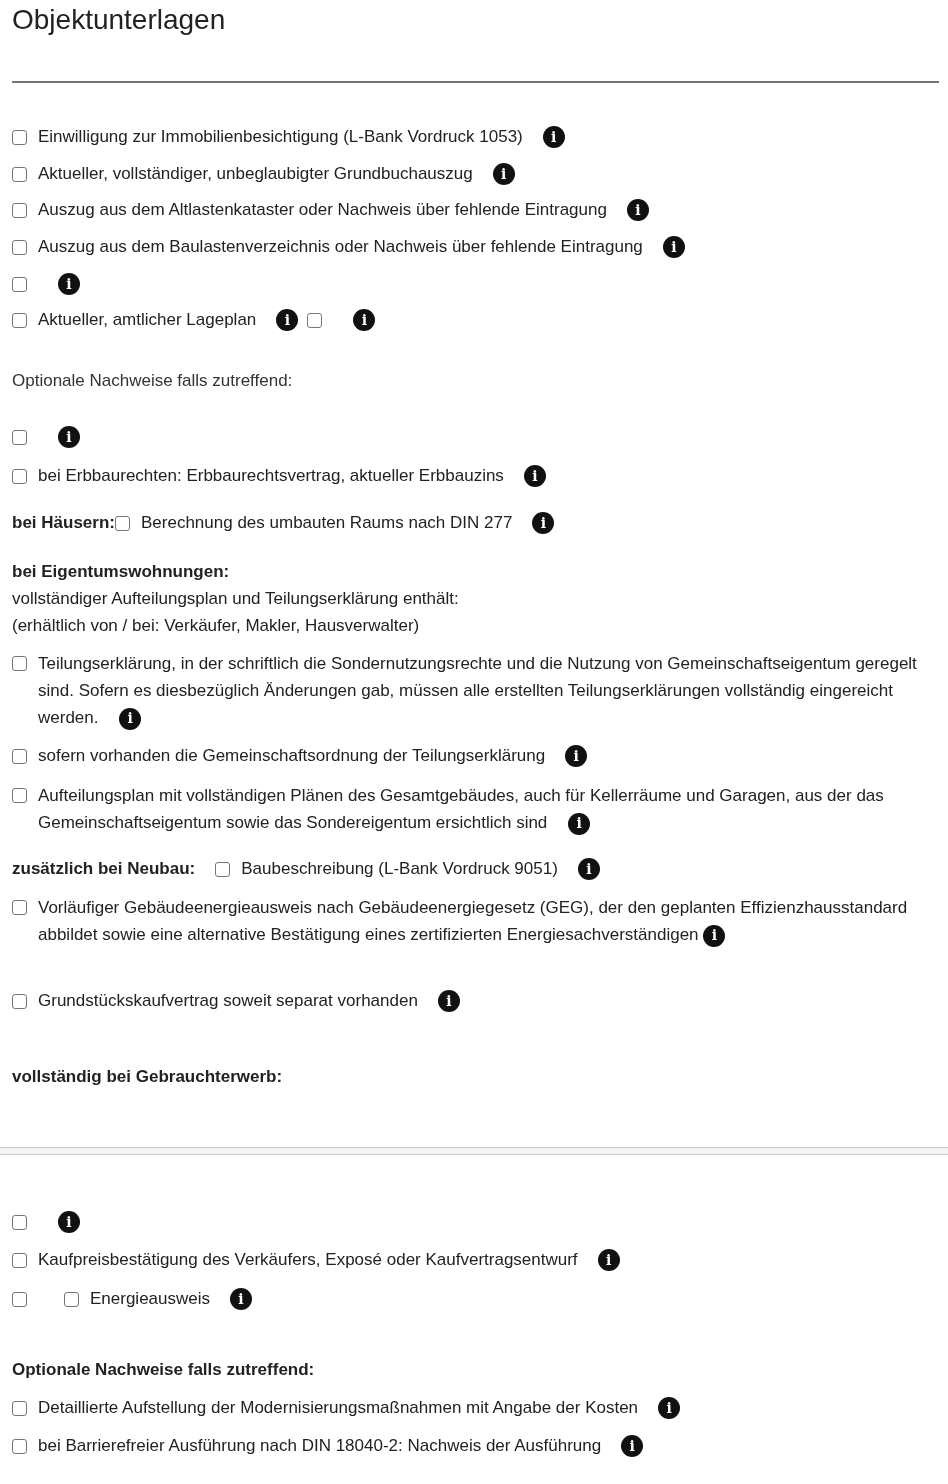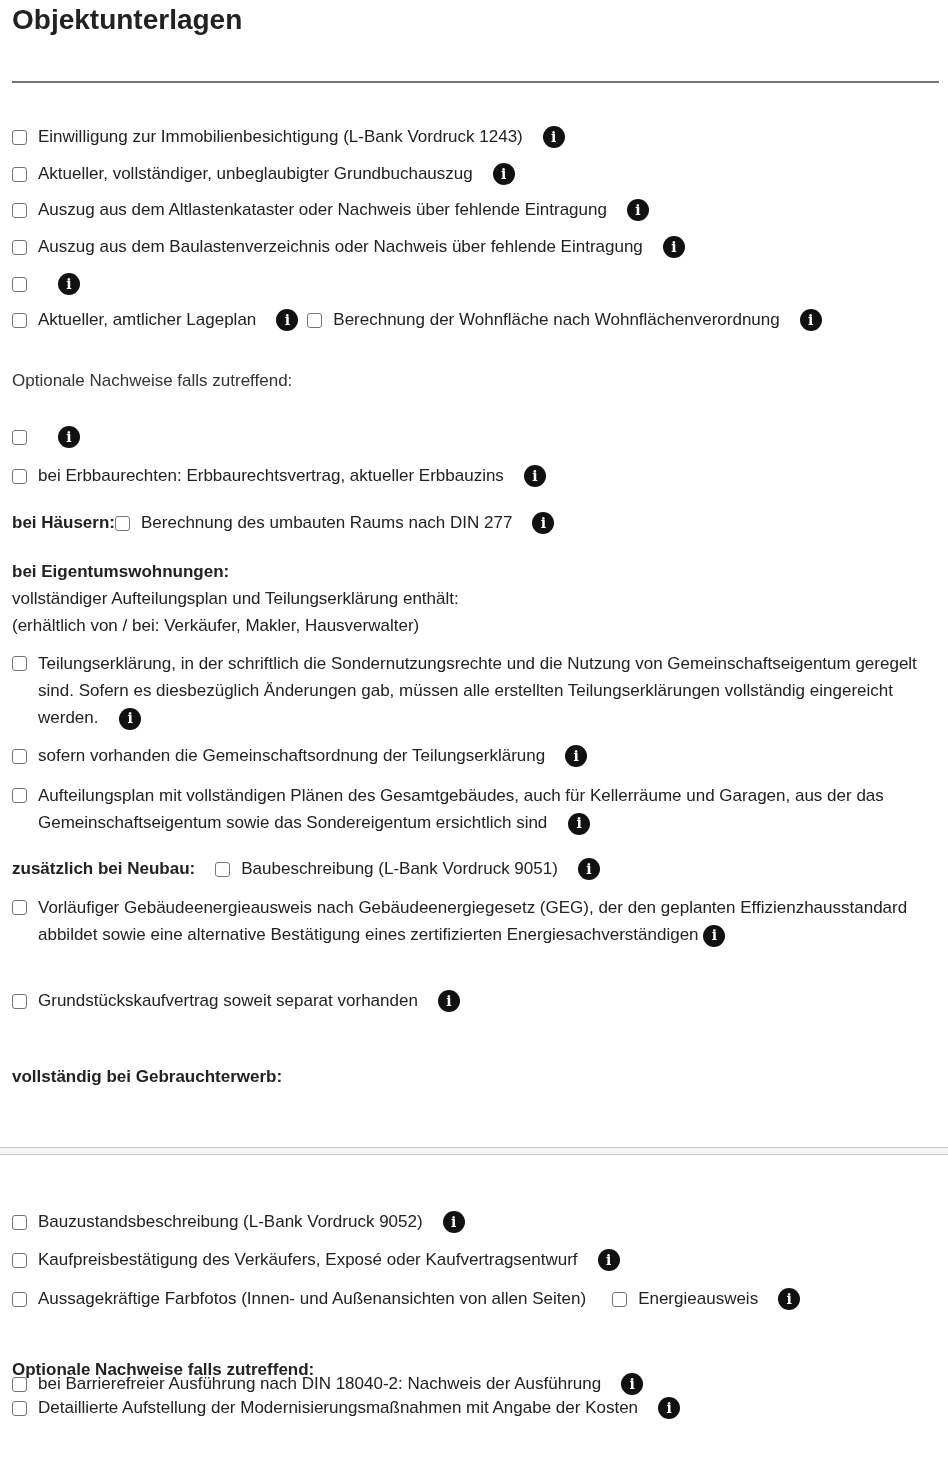--- a/index.html
+++ b/index.html
@@ -1,21 +1,21 @@
 <!DOCTYPE html>
 <html><head>
 <meta charset="utf-8">
 <style>
   html, body { margin: 0; padding: 0; background: #ffffff; }
   body {
     width: 948px; height: 1484px; overflow: hidden; position: relative;
     font-family: "Liberation Sans", sans-serif; color: #222222; font-size: 17px;
   }
   .abs { position: absolute; white-space: nowrap; }
-  .title { left: 12px; top: 4px; font-size: 28px; color: #222; font-weight: bold; }
+  .title { left: 12px; top: 4px; font-size: 28px; color: #222; }
   .rule { position: absolute; left: 12px; width: 927px; top: 81px; height: 2px; background: #757575; }
   .row { position: absolute; left: 12px; display: flex; align-items: center; white-space: nowrap; }
   .cb {
     display: inline-block; width: 15px; height: 15px; border: 1px solid #767676; border-radius: 3px;
     background: #fff; box-sizing: border-box; flex: none; margin-right: 11px; cursor: pointer;
   }
   .info {
     display: inline-flex; align-items: center; justify-content: center;
     width: 22px; height: 22px; border-radius: 50%; background: #111; color: #fff;
     font-family: "DejaVu Serif", serif; font-weight: bold; font-size: 14px; flex: none; cursor: pointer;
@@ -31,21 +31,21 @@
   .sep-bot { position: absolute; left: 0; width: 948px; top: 1154px; height: 1px; background: #c8c8c8; }
 </style>
 </head>
 <body>
 
 <div class="abs title">Objektunterlagen</div>
 <div class="rule"></div>
 
 <div class="row" style="top:126px">
   <span class="cb"></span>
-  <span class="lbl">Einwilligung zur Immobilienbesichtigung (L-Bank Vordruck 1243)</span>
+  <span class="lbl">Einwilligung zur Immobilienbesichtigung (L-Bank Vordruck 1053)</span>
   <span class="info" style="margin-left:20px">i</span>
 </div>
 <div class="row" style="top:163px">
   <span class="cb"></span>
   <span class="lbl">Aktueller, vollständiger, unbeglaubigter Grundbuchauszug</span>
   <span class="info" style="margin-left:20px">i</span>
 </div>
 <div class="row" style="top:199px">
   <span class="cb"></span>
   <span class="lbl">Auszug aus dem Altlastenkataster oder Nachweis über fehlende Eintragung</span>
@@ -58,21 +58,20 @@
 </div>
 <div class="row" style="top:273px">
   <span class="cb"></span>
   <span class="info" style="margin-left:20px">i</span>
 </div>
 <div class="row" style="top:309px">
   <span class="cb"></span>
   <span class="lbl">Aktueller, amtlicher Lageplan</span>
   <span class="info" style="margin-left:20px">i</span>
   <span class="cb" style="margin-left:9px"></span>
-  <span class="lbl">Berechnung der Wohnfläche nach Wohnflächenverordnung</span>
   <span class="info" style="margin-left:20px">i</span>
 </div>
 
 <div class="plain" style="top:371px; color:#333;">Optionale Nachweise falls zutreffend:</div>
 
 <div class="row" style="top:426px">
   <span class="cb"></span>
   <span class="info" style="margin-left:20px">i</span>
 </div>
 <div class="row" style="top:465px">
@@ -132,40 +131,38 @@
 </div>
 
 <div class="plain bold" style="top:1067px">vollständig bei Gebrauchterwerb:</div>
 
 <div class="sep-top"></div>
 <div class="sep-band"></div>
 <div class="sep-bot"></div>
 
 <div class="row" style="top:1211px">
   <span class="cb"></span>
-  <span class="lbl">Bauzustandsbeschreibung (L-Bank Vordruck 9052)</span>
   <span class="info" style="margin-left:20px">i</span>
 </div>
 <div class="row" style="top:1249px">
   <span class="cb"></span>
   <span class="lbl">Kaufpreisbestätigung des Verkäufers, Exposé oder Kaufvertragsentwurf</span>
   <span class="info" style="margin-left:20px">i</span>
 </div>
 <div class="row" style="top:1288px">
   <span class="cb"></span>
-  <span class="lbl">Aussagekräftige Farbfotos (Innen- und Außenansichten von allen Seiten)</span>
   <span class="cb" style="margin-left:26px"></span>
   <span class="lbl">Energieausweis</span>
   <span class="info" style="margin-left:20px">i</span>
 </div>
 
 <div class="plain bold" style="top:1360px">Optionale Nachweise falls zutreffend:</div>
 
 <div class="row" style="top:1397px">
   <span class="cb"></span>
   <span class="lbl">Detaillierte Aufstellung der Modernisierungsmaßnahmen mit Angabe der Kosten</span>
   <span class="info" style="margin-left:20px">i</span>
 </div>
-<div class="row" style="top:1373px">
+<div class="row" style="top:1435px">
   <span class="cb"></span>
   <span class="lbl">bei Barrierefreier Ausführung nach DIN 18040-2: Nachweis der Ausführung</span>
   <span class="info" style="margin-left:20px">i</span>
 </div>
 
 </body></html>

